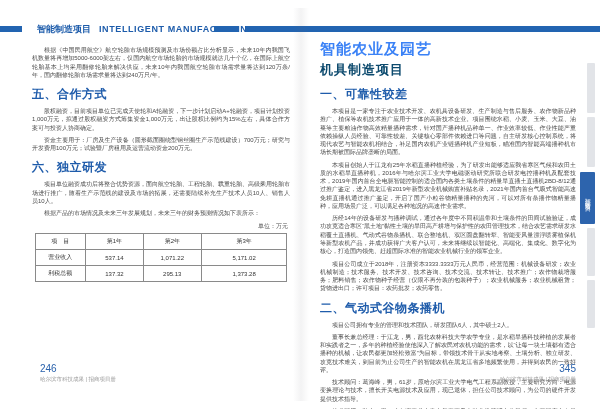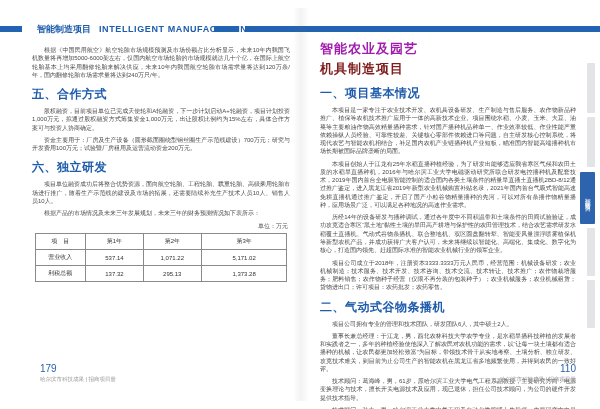--- a/index.html
+++ b/index.html
@@ -13,22 +13,22 @@
   .hdr-title .en{margin-left:8px;letter-spacing:0.6px;}
   .hdr-bar-short{position:absolute;left:214px;top:26px;width:25px;height:6px;background:#2264b1;}
   .hdr-bar-long{position:absolute;left:246px;top:26px;width:354px;height:6px;background:#2264b1;}
   
   .col{position:absolute;width:258px;}
   .left-col{left:32px;top:46px;}
   .right-col{left:320px;top:40px;width:256px;}
   p.body{margin:0 0 4px 0;font-size:6px;line-height:1.38;text-align:justify;text-indent:2em;color:#4a4a4a;}
   h3.sec{margin:7px 0 4px 0;font-size:12px;font-weight:bold;color:#1f5cab;letter-spacing:0.5px;}
   
-  .pg-title{margin:0;font-size:13px;font-weight:bold;color:#a21caf;letter-spacing:1px;}
-  .pg-subtitle{margin:2px 0 0 0;font-size:13px;font-weight:bold;color:#7f1d1d;letter-spacing:1px;}
+  .pg-title{margin:0;font-size:15px;font-weight:bold;color:#3b82f6;letter-spacing:1px;}
+  .pg-subtitle{margin:2px 0 0 0;font-size:13px;font-weight:bold;color:#0c4a6e;letter-spacing:1px;}
   
   .unit{font-size:6px;color:#555;text-align:right;margin:5px 2px 2px 0;}
   table.fin{width:98%;margin-left:1%;border-collapse:collapse;table-layout:fixed;}
   table.fin th,table.fin td{
     border:0.5px solid #8a8a8a;font-size:6px;font-weight:normal;color:#333;
     text-align:center;padding:3px 2px;height:7px;
   }
   
   .footer{position:absolute;top:363px;}
   .footer .num{font-size:10px;color:#2a62ac;}
@@ -100,43 +100,43 @@
         <td>利税总额</td>
         <td>137.32</td>
         <td>295.13</td>
         <td>1,373.28</td>
       </tr>
     </tbody>
       </table>
   </div>
 
   <div class="footer footer-left">
-    <div class="num">179</div>
+    <div class="num">246</div>
     <div class="imprint">哈尔滨市科技成果 | 招商项目册</div>
   </div>
 
   <div class="col right-col">
     <p class="pg-title">智能农业及园艺</p>
     <p class="pg-subtitle">机具制造项目</p>
 
-    <h3 class="sec">一、项目基本情况</h3>
+    <h3 class="sec">一、可靠性较差</h3>
     <p class="body">本项目是一家专注于农业技术开发、农机具设备研发、生产制造与售后服务、农作物新品种推广、植保等农机技术推广应用于一体的高新技术企业。项目围绕水稻、小麦、玉米、大豆、油菜等主要粮油作物高效精量播种需求，针对国产播种机品种单一、作业效率较低、作业性能严重依赖操纵人员经验、可靠性较差、关键核心零部件依赖进口等问题，自主研发核心控制系统，将现代农艺与智能农机相结合，补足国内农机产业链播种机产业短板，瞄准国内智能高端播种机市场长期被国际品牌垄断的局面。</p>
     <p class="body">本项目创始人于江龙有25年水稻直播种植经验，为了研发出能够适应我省寒区气候和农田土质的水稻旱直播种机，2016年与哈尔滨工业大学电磁驱动研究所联合研发电控播种机及配套技术，2019年国内首台全电驱智能控制的适合国内各类土壤条件的精量旱直播土直播机2BD-8/12通过推广鉴定，进入黑龙江省2019年新型农业机械购置补贴名录，2021年国内首台气吸式智能高速免耕直播机通过推广鉴定，开启了国产小粒谷物精量播种的先河，可以对所有条播作物精量播种，应用场景广泛，可以满足各种地况的高速作业需求。</p>
     <p class="body">历经14年的设备研发与播种调试，通过各年度中不同积温带和土壤条件的田间试验验证，成功攻克适合寒区“黑土地”黏性土壤的旱田高产耕培与保护性的农田管理技术，结合农艺需求研发水稻覆土直播机、气动式谷物条播机、联合整地机、双区圆盘翻转犁、智能变风量漂浮喷雾植保机等新型农机产品，并成功获得广大客户认可，未来将继续以智能化、高端化、集成化、数字化为核心，打造国内领先、赶超国际水准的智能农业机械行业的领军企业。</p>
     <p class="body">项目公司成立于2018年，注册资本3333.3333万元人民币，经营范围：机械设备研发；农业机械制造；技术服务、技术开发、技术咨询、技术交流、技术转让、技术推广；农作物栽培服务；肥料销售；农作物种子经营（仅限不再分装的包装种子）；农业机械服务；农业机械租赁；货物进出口；许可项目：农药批发；农药零售。</p>
 
     <h3 class="sec">二、气动式谷物条播机</h3>
     <p class="body">项目公司拥有专业的管理和技术团队，研发团队6人，其中硕士2人。</p>
     <p class="body">董事长兼总经理：于江龙，男，西北农林科技大学农学专业，是水稻旱播科技种植的发展者和实践者之一，多年的种植经验使他深入了解农民对农机功能的需求，以“让每一块土壤都有适合播种的机械，让农民都更加轻松致富”为目标，带领技术骨干从实地考察、土壤分析、独立研发、攻克技术难关，到目前为止公司生产的智能农机在黑龙江省多地频繁使用，并得到农民的一致好评。</p>
     <p class="body">技术顾问：葛海峰，男，61岁，原哈尔滨工业大学电气工程系副教授，主要研究方向：电源变换理论与技术，擅长开关电源技术及应用，现已退休，担任公司技术顾问，为公司的硬件开发提供技术指导。</p>
     <p class="body">技术顾问：孙力，男，哈尔滨工业大学电气工程及自动化学院博士生导师，主要研究方向是一体化电机</p>
   </div>
 
   <div class="footer footer-right">
-    <div class="num">110</div>
+    <div class="num">345</div>
     <div class="imprint">哈尔滨市科技成果 | 招商项目册</div>
   </div>
 
   <div class="tab-gray tg1"></div>
   <div class="tab-gray tg2"></div>
   <div class="tab-blue">
     <span>智能制造项目</span>
   </div>
   <div class="tab-gray tg3"></div>
   <div class="tab-gray tg4"></div>

